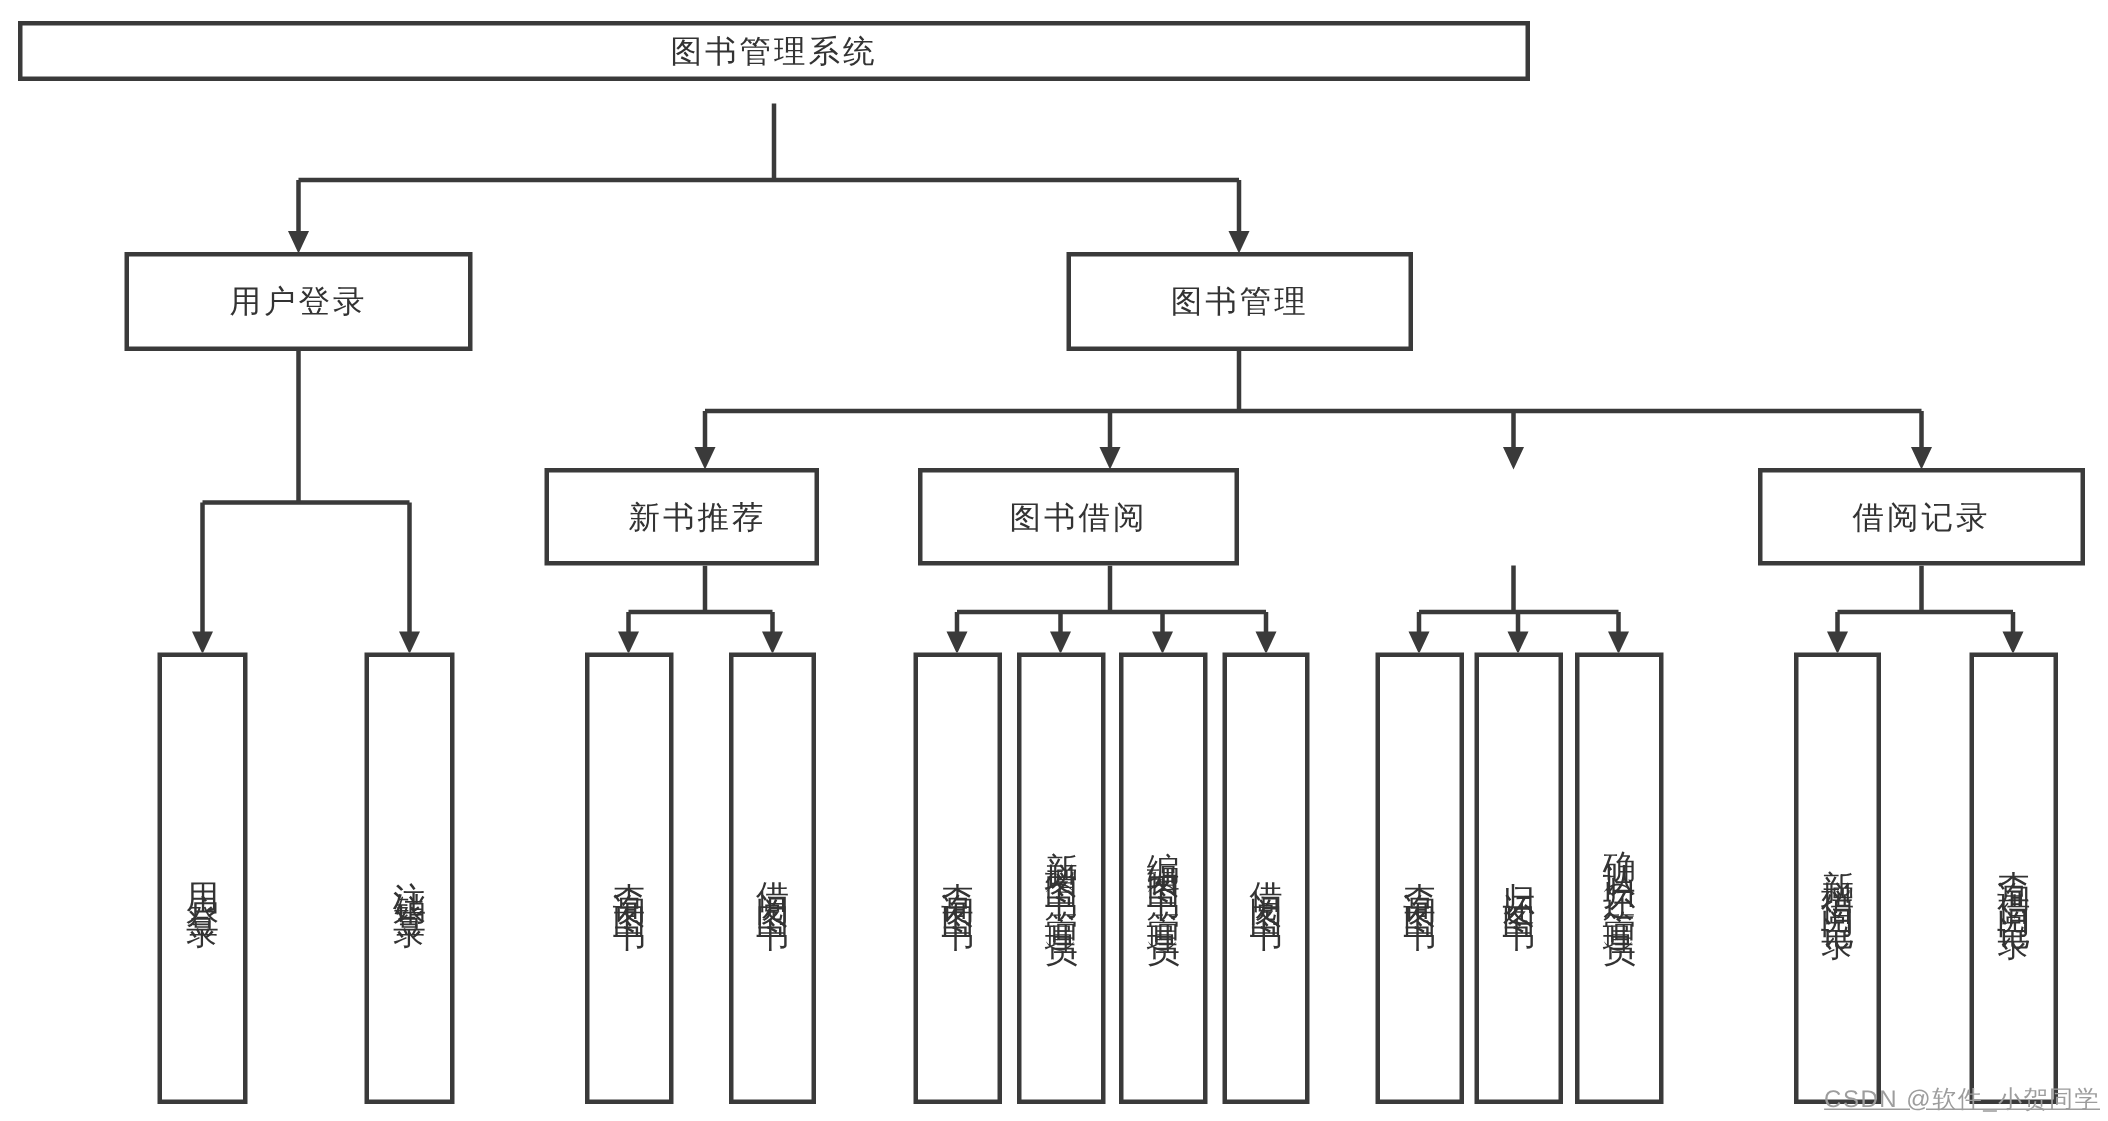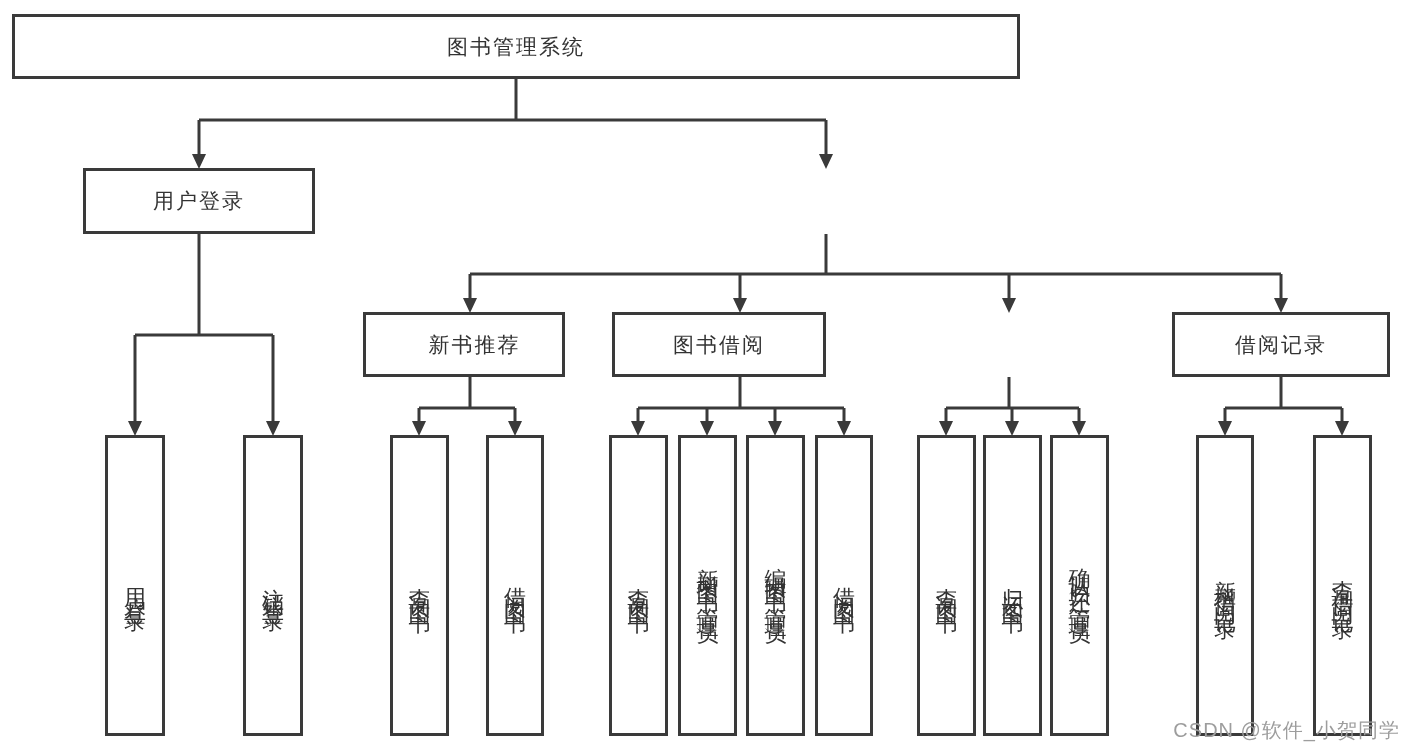--- a/index.html
+++ b/index.html
@@ -51,25 +51,26 @@
     text-orientation: mixed;
     font-size: 22px;
     letter-spacing: 8px;
     line-height: 1;
     overflow: hidden;
   }
   #watermark {
     position: absolute;
     right: 5px;
     bottom: 3px;
-    font-size: 20px;
+    font-size: 16px;
     color: var(--watermark);
     letter-spacing: 1px;
     white-space: nowrap;
     z-index: 5;
+    text-decoration: underline;
   }
 </style>
 </head>
 <body>
 
 <div id="canvas">
 
   <svg id="connectors" viewBox="0 0 1405 747" xmlns="http://www.w3.org/2000/svg">
     <defs>
       <path id="ah" class="ah" d="M -7 -15 L 7 -15 L 0 0 Z"></path>
@@ -122,25 +123,26 @@
     <use href="#ah" x="707" y="436"></use>
     <use href="#ah" x="775" y="436"></use>
     <use href="#ah" x="844" y="436"></use>
     <use href="#ah" x="946" y="436"></use>
     <use href="#ah" x="1012" y="436"></use>
     <use href="#ah" x="1079" y="436"></use>
     <use href="#ah" x="1225" y="436"></use>
     <use href="#ah" x="1342" y="436"></use>
   </svg>
 
-  <div class="node hbox" style="left:12px; top:14px; width:1008px; height:65px;text-align:right;">图书管理系统</div>
+  <div class="node hbox" style="left:12px; top:14px; width:1008px; height:40px;text-align:right;">图书管理系统</div>
 
   <div class="node hbox" style="left:83px; top:168px; width:232px; height:66px;">用户登录</div>
+  <div class="node hbox" style="left:711px; top:168px; width:231px; height:66px;">图书管理</div>
 
-  <div class="node hbox" style="left:363px; top:312px; width:202px; height:65px;padding-left:21px;">新书推荐</div>
+  <div class="node hbox" style="left:363px; top:312px; width:183px; height:65px;padding-left:21px;">新书推荐</div>
   <div class="node hbox" style="left:612px; top:312px; width:214px; height:65px;">图书借阅</div>
   <div class="node hbox" style="left:1172px; top:312px; width:218px; height:65px;">借阅记录</div>
 
   <div class="node vbox" style="left:105px; top:435px; width:60px; height:301px;">用户登录</div>
   <div class="node vbox" style="left:243px; top:435px; width:60px; height:301px;">注销登录</div>
 
   <div class="node vbox" style="left:390px; top:435px; width:59px; height:301px;">查询图书</div>
   <div class="node vbox" style="left:486px; top:435px; width:58px; height:301px;">借阅图书</div>
 
   <div class="node vbox" style="left:609px; top:435px; width:59px; height:301px;">查询图书</div>

